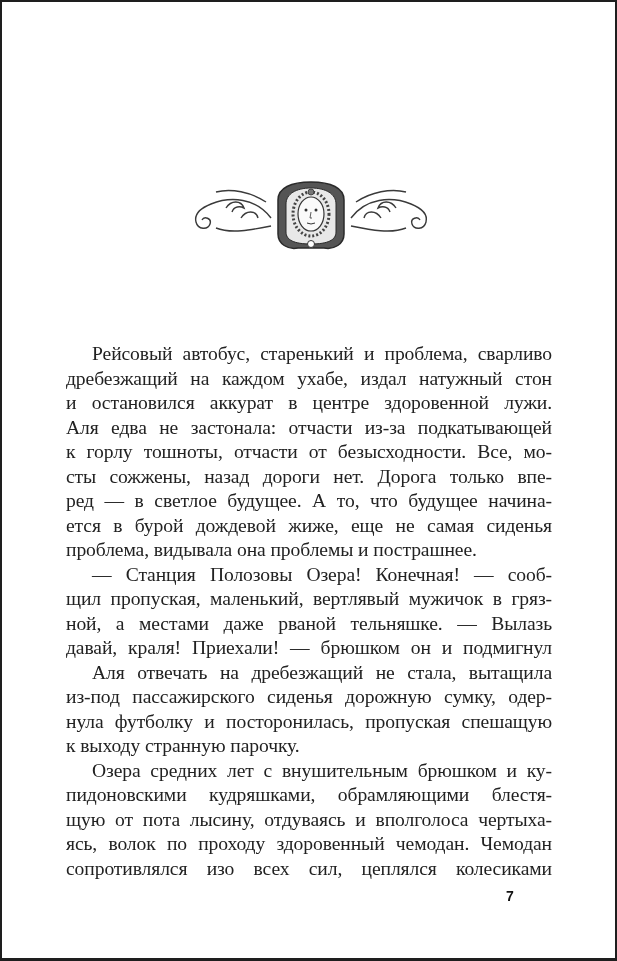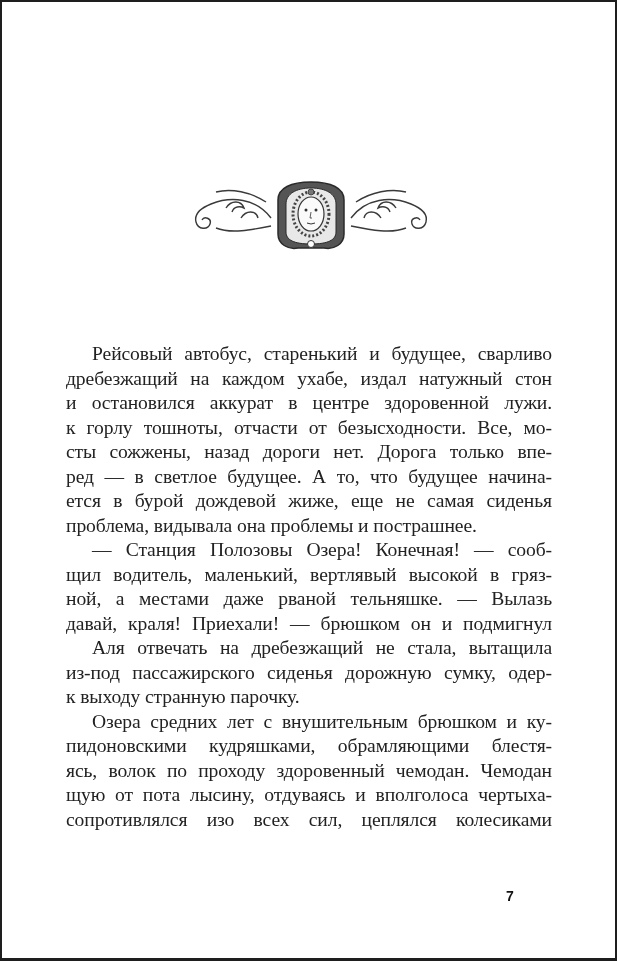--- a/index.html
+++ b/index.html
@@ -62,42 +62,44 @@
   <circle cx="120" cy="32" r="1.5" fill="#333"></circle>
   <circle cx="130" cy="32" r="1.5" fill="#333"></circle>
   <path d="M125 34 L124 40 L126 40" fill="none" stroke="#333" stroke-width="0.8"></path>
   <path d="M121 45 Q125 47 129 45" fill="none" stroke="#333" stroke-width="1"></path>
   <circle cx="125" cy="14" r="3" fill="#777" stroke="#333" stroke-width="0.8"></circle>
   <circle cx="125" cy="66" r="3.5" fill="#fff" stroke="#333" stroke-width="1"></circle>
 </svg>
 
 <div class="body-text">
   <div>
-    <span class="line indent">Рейсовый автобус, старенький и будущее, сварливо</span>
+    <span class="line indent">Рейсовый автобус, старенький и проблема, сварливо</span>
     <span class="line">дребезжащий на каждом ухабе, издал натужный стон</span>
     <span class="line">и остановился аккурат в центре здоровенной лужи.</span>
+    <span class="line">Аля едва не застонала: отчасти из-за подкатывающей</span>
     <span class="line">к горлу тошноты, отчасти от безысходности. Все, мо-</span>
     <span class="line">сты сожжены, назад дороги нет. Дорога только впе-</span>
     <span class="line">ред — в светлое будущее. А то, что будущее начина-</span>
     <span class="line">ется в бурой дождевой жиже, еще не самая сиденья</span>
     <span class="line last">проблема, видывала она проблемы и пострашнее.</span>
   </div>
   <div>
     <span class="line indent">— Станция Полозовы Озера! Конечная! — сооб-</span>
-    <span class="line">щил водитель, маленький, вертлявый высокой в гряз-</span>
+    <span class="line">щил пропуская, маленький, вертлявый мужичок в гряз-</span>
     <span class="line">ной, а местами даже рваной тельняшке. — Вылазь</span>
     <span class="line">давай, краля! Приехали! — брюшком он и подмигнул</span>
   </div>
   <div>
     <span class="line indent">Аля отвечать на дребезжащий не стала, вытащила</span>
     <span class="line">из-под пассажирского сиденья дорожную сумку, одер-</span>
+    <span class="line">нула футболку и посторонилась, пропуская спешащую</span>
     <span class="line last">к выходу странную парочку.</span>
   </div>
   <div>
     <span class="line indent">Озера средних лет с внушительным брюшком и ку-</span>
     <span class="line">пидоновскими кудряшками, обрамляющими блестя-</span>
+    <span class="line">щую от пота лысину, отдуваясь и вполголоса чертыха-</span>
     <span class="line">ясь, волок по проходу здоровенный чемодан. Чемодан</span>
-    <span class="line">щую от пота лысину, отдуваясь и вполголоса чертыха-</span>
     <span class="line">сопротивлялся изо всех сил, цеплялся колесиками</span>
   </div>
 </div>
 
 <div class="page-number">7</div>
 
 </body></html>

